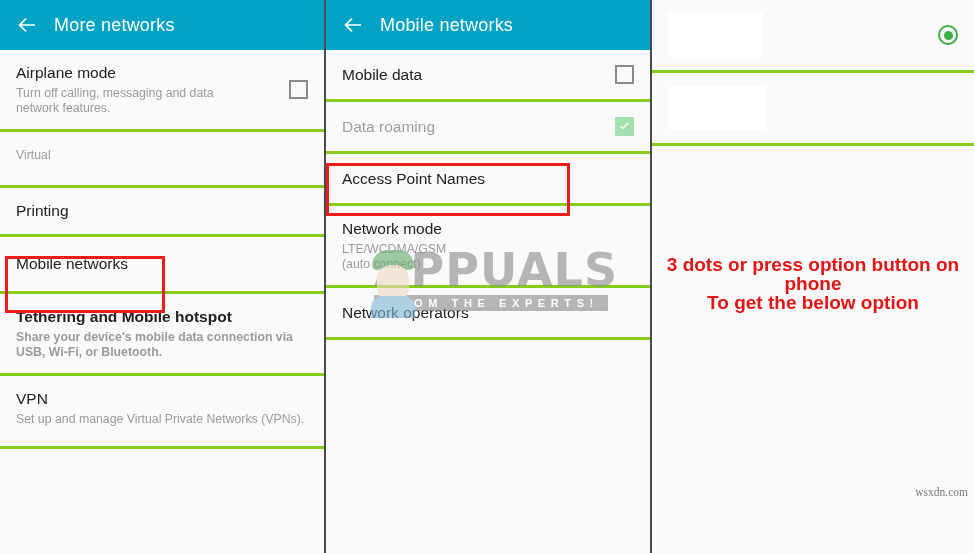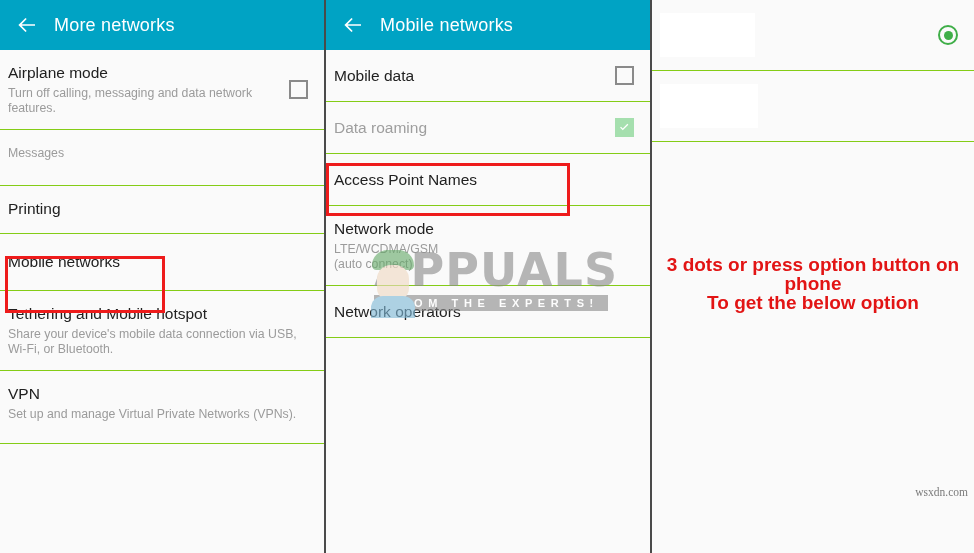--- a/index.html
+++ b/index.html
@@ -65,22 +65,22 @@
     display: flex;
     align-items: center;
     justify-content: center;
   }
 
   
   .list { background: #fafafa; }
   .row {
     position: relative;
     background: #fafafa;
-    border-bottom: 1px solid #84cc16;
-    padding: 13px 16px 13px 8px;
+    border-bottom: 3px solid #84cc16;
+    padding: 13px 16px 13px 16px;
     box-sizing: border-box;
     display: flex;
     align-items: flex-start;
     gap: 24px;
   }
   .row .texts { flex: 1 1 auto; min-width: 0; }
   .row .title {
     font-size: 15.5px;
     color: #212121;
     line-height: 20px;
@@ -265,37 +265,37 @@
           <div class="title">Airplane mode</div>
           <div class="sub">Turn off calling, messaging and data network features.</div>
         </div>
         <div class="ctl">
           <span class="cbox"></span>
         </div>
       </div>
 
       <div class="row" style="min-height:56px;">
         <div class="texts">
-          <div class="sub">Messages</div>
+          <div class="sub">Virtual</div>
         </div>
       </div>
 
       <div class="row" style="min-height:48px;">
         <div class="texts">
           <div class="title">Printing</div>
         </div>
       </div>
 
       <div class="row" style="min-height:57px;align-items:center;">
         <div class="texts">
           <div class="title">Mobile networks</div>
         </div>
       </div>
 
-      <div class="row" style="min-height:73px;">
+      <div class="row" style="min-height:73px;font-weight:bold;">
         <div class="texts">
           <div class="title">Tethering and Mobile hotspot</div>
           <div class="sub">Share your device's mobile data connection via USB, Wi-Fi, or Bluetooth.</div>
         </div>
       </div>
 
       <div class="row" style="min-height:73px;">
         <div class="texts">
           <div class="title">VPN</div>
           <div class="sub">Set up and manage Virtual Private Networks (VPNs).</div>

